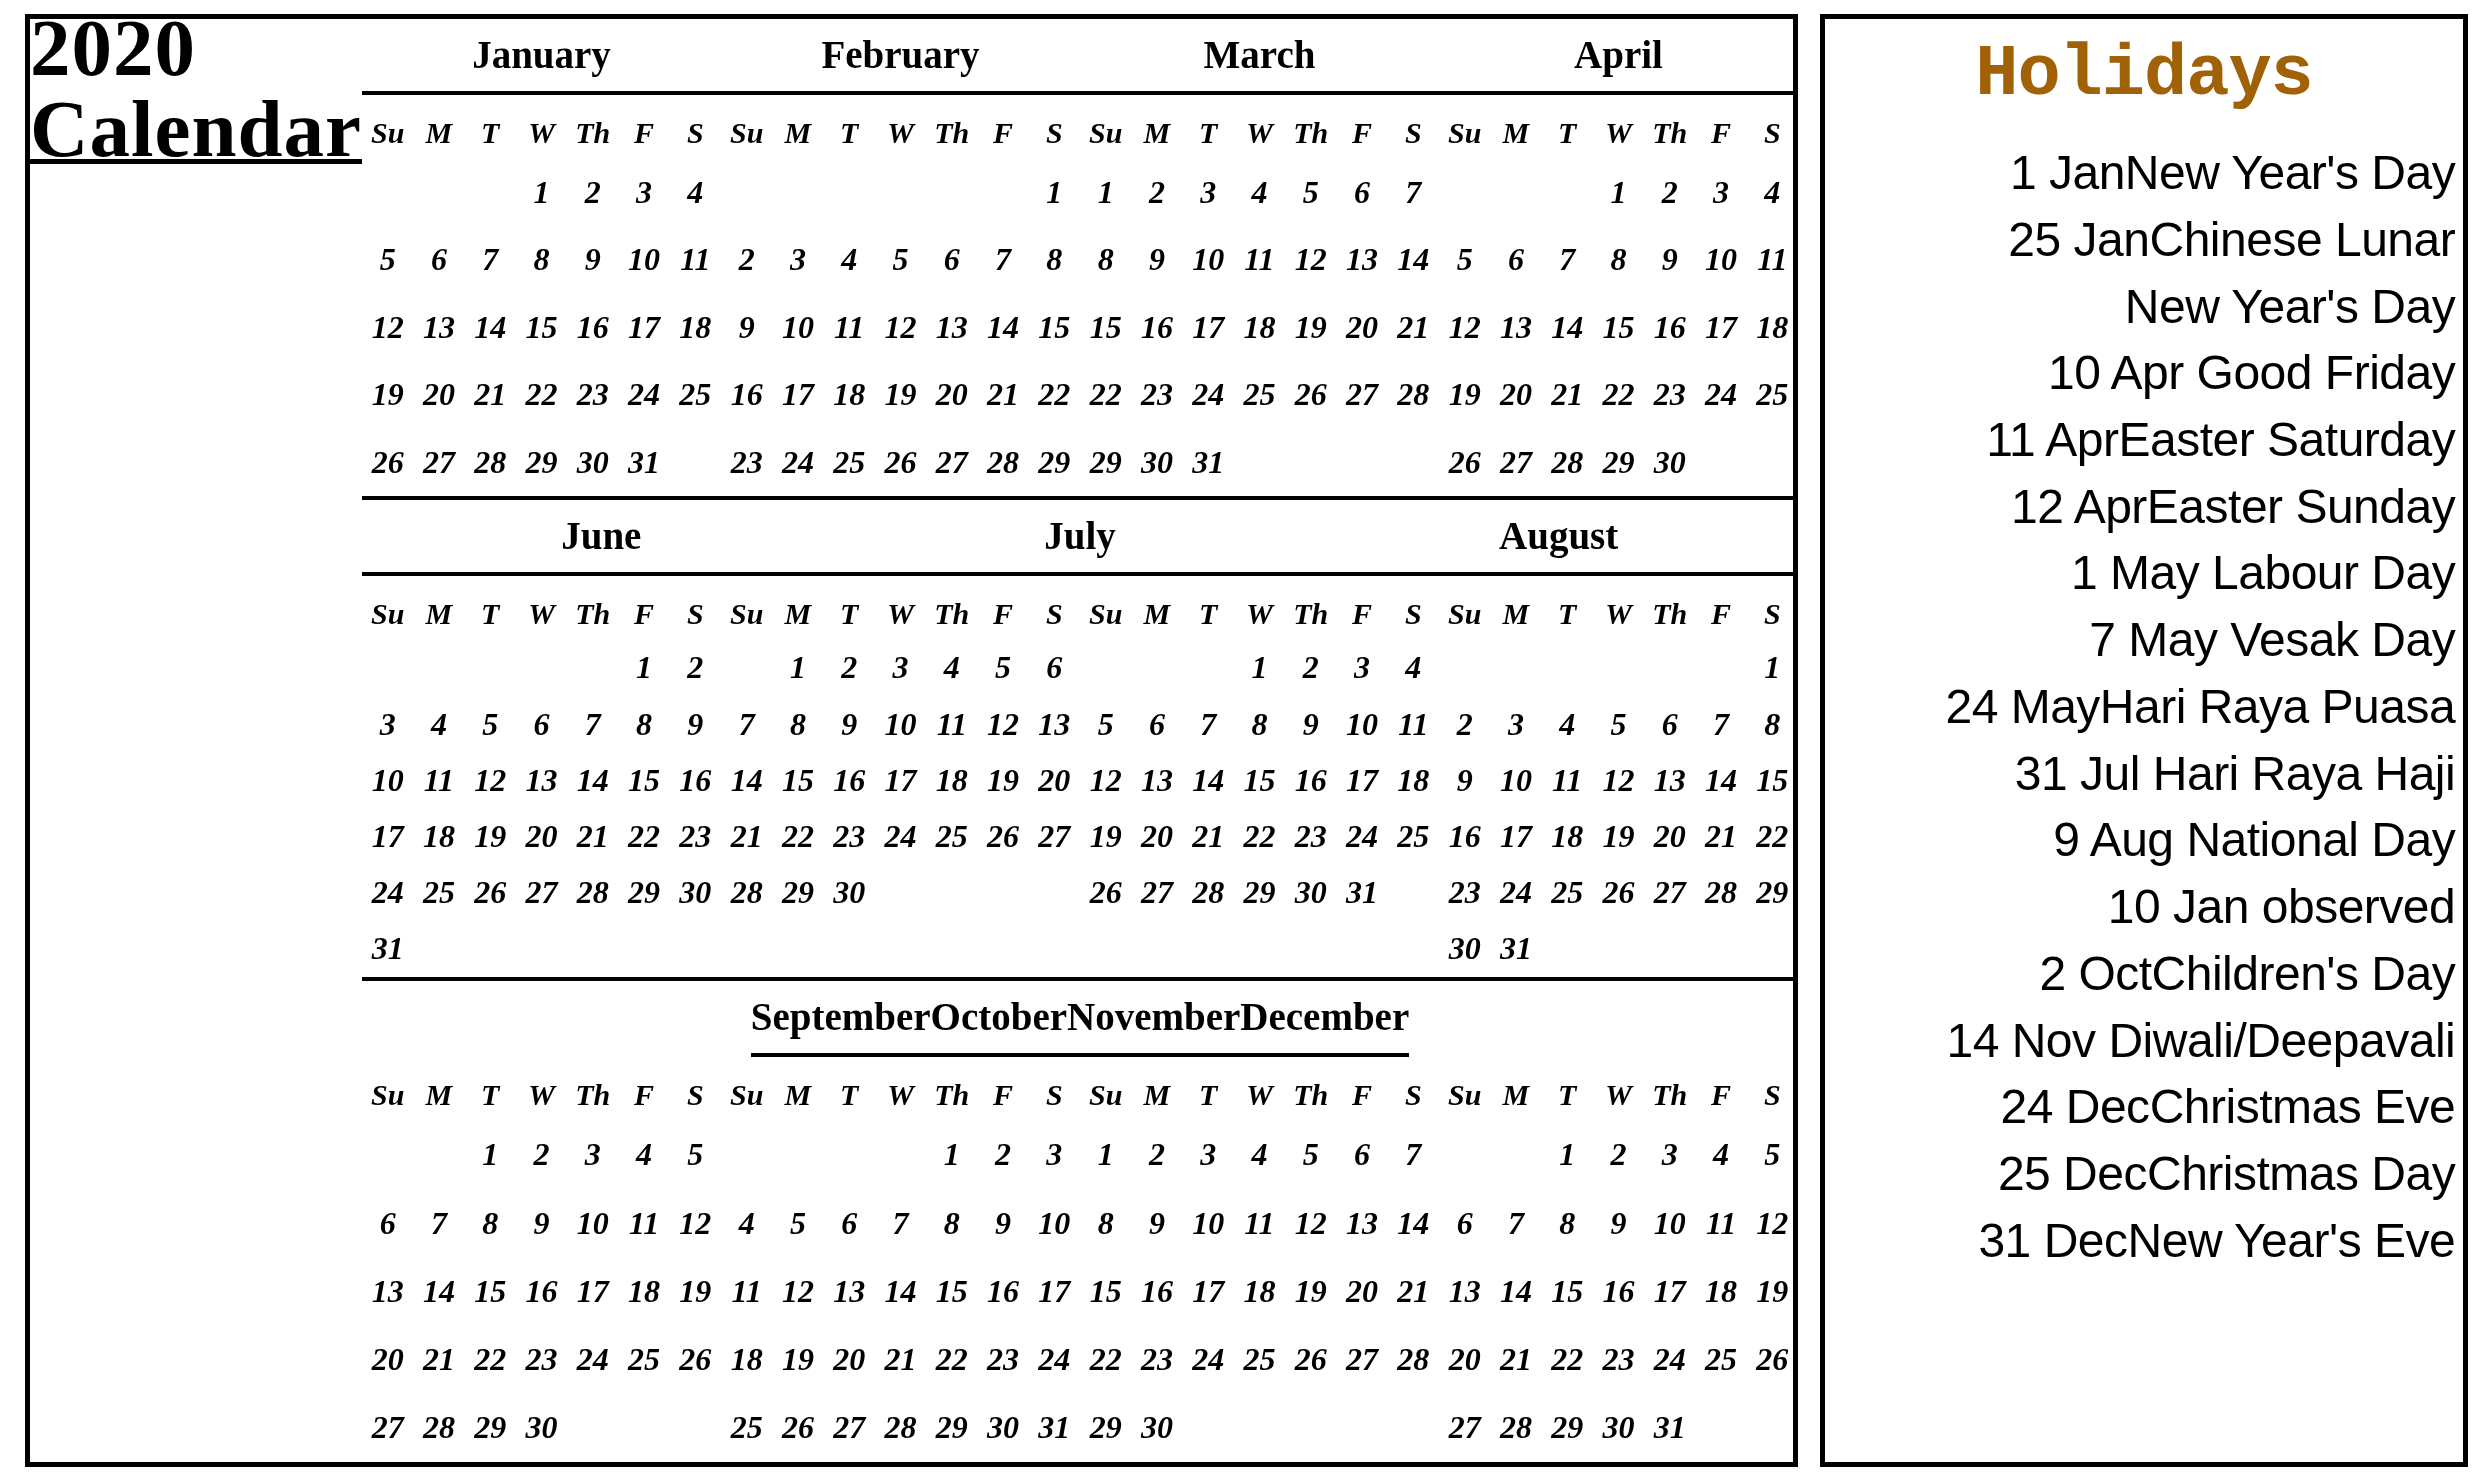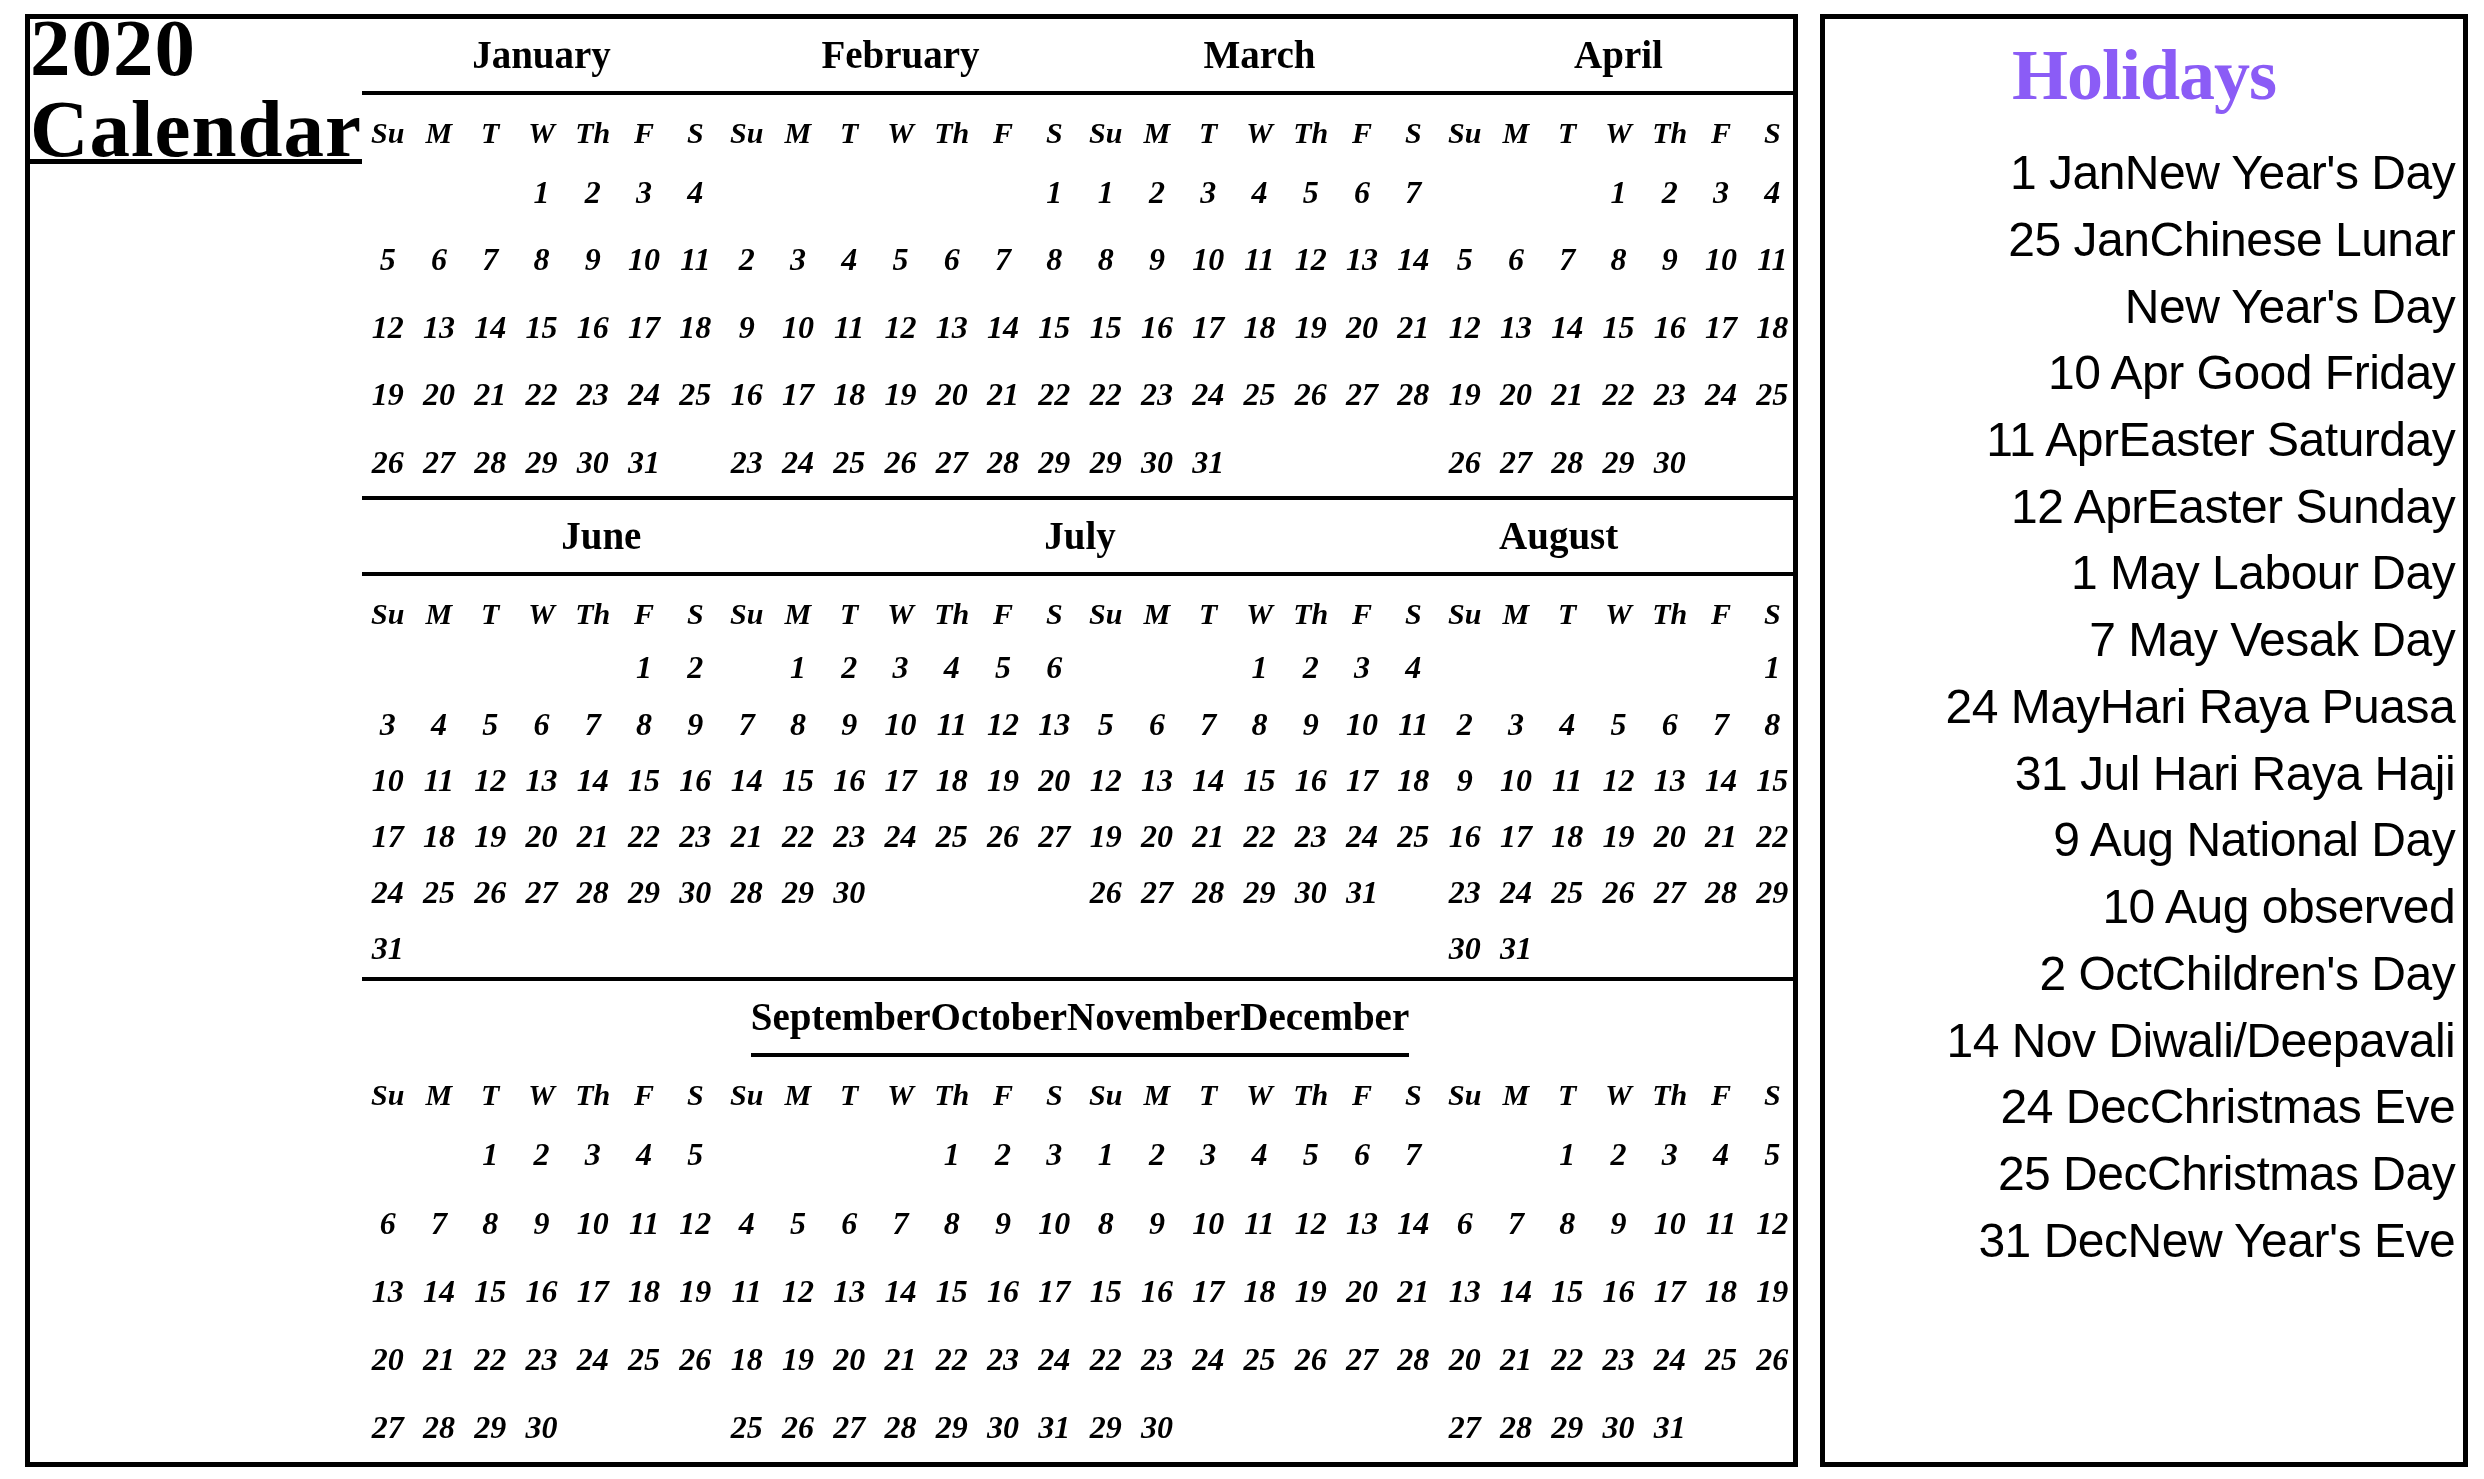--- a/index.html
+++ b/index.html
@@ -121,24 +121,24 @@
     margin-left: 22px;
     box-sizing: border-box;
     border: 5.8px solid #000000;
     background: #ffffff;
     display: flex;
     flex-direction: column;
     align-items: center;
     padding: 5.8px 0 0 0;
   }
   .holidays-title {
-    font-family: Liberation Serif, serif;
+    font-family: Liberation Mono, monospace;
     font-weight: bold;
     font-size: 72px;
-    color: #8b5cf6;
+    color: #a16207;
     line-height: 1.1;
     margin: 11.6px 0 25px 0;
     letter-spacing: -1px;
   }
   .holidays-list {
     width: 100%;
     box-sizing: border-box;
     padding-left: 33px;
     padding-right: 7.8px;
     display: flex;
@@ -1016,21 +1016,21 @@
         <div class="holiday-row"><span class="holiday-date">25 Jan</span><span class="holiday-name">Chinese Lunar</span></div>
         <div class="holiday-row continuation"><span class="holiday-date"></span><span class="holiday-name">New Year's Day</span></div>
         <div class="holiday-row"><span class="holiday-date">10 Apr</span><span class="holiday-name"> Good Friday</span></div>
         <div class="holiday-row"><span class="holiday-date">11 Apr</span><span class="holiday-name">Easter Saturday</span></div>
         <div class="holiday-row"><span class="holiday-date">12 Apr</span><span class="holiday-name">Easter Sunday</span></div>
         <div class="holiday-row"><span class="holiday-date">1 May</span><span class="holiday-name">  Labour Day</span></div>
         <div class="holiday-row"><span class="holiday-date">7 May</span><span class="holiday-name">  Vesak Day</span></div>
         <div class="holiday-row"><span class="holiday-date">24 May</span><span class="holiday-name">Hari Raya Puasa</span></div>
         <div class="holiday-row"><span class="holiday-date">31 Jul</span><span class="holiday-name">  Hari Raya Haji</span></div>
         <div class="holiday-row"><span class="holiday-date">9 Aug</span><span class="holiday-name">  National Day</span></div>
-        <div class="holiday-row"><span class="holiday-date">10 Aug</span><span class="holiday-name"> observed</span></div>
+        <div class="holiday-row"><span class="holiday-date">10 Jan</span><span class="holiday-name"> observed</span></div>
         <div class="holiday-row"><span class="holiday-date">2 Oct</span><span class="holiday-name">Children's Day</span></div>
         <div class="holiday-row"><span class="holiday-date">14 Nov</span><span class="holiday-name"> Diwali/Deepavali</span></div>
         <div class="holiday-row"><span class="holiday-date">24 Dec</span><span class="holiday-name">Christmas Eve</span></div>
         <div class="holiday-row"><span class="holiday-date">25 Dec</span><span class="holiday-name">Christmas Day</span></div>
         <div class="holiday-row"><span class="holiday-date">31 Dec</span><span class="holiday-name">New Year's Eve</span></div>
       </div>
   </div>
 
 </div>
 

